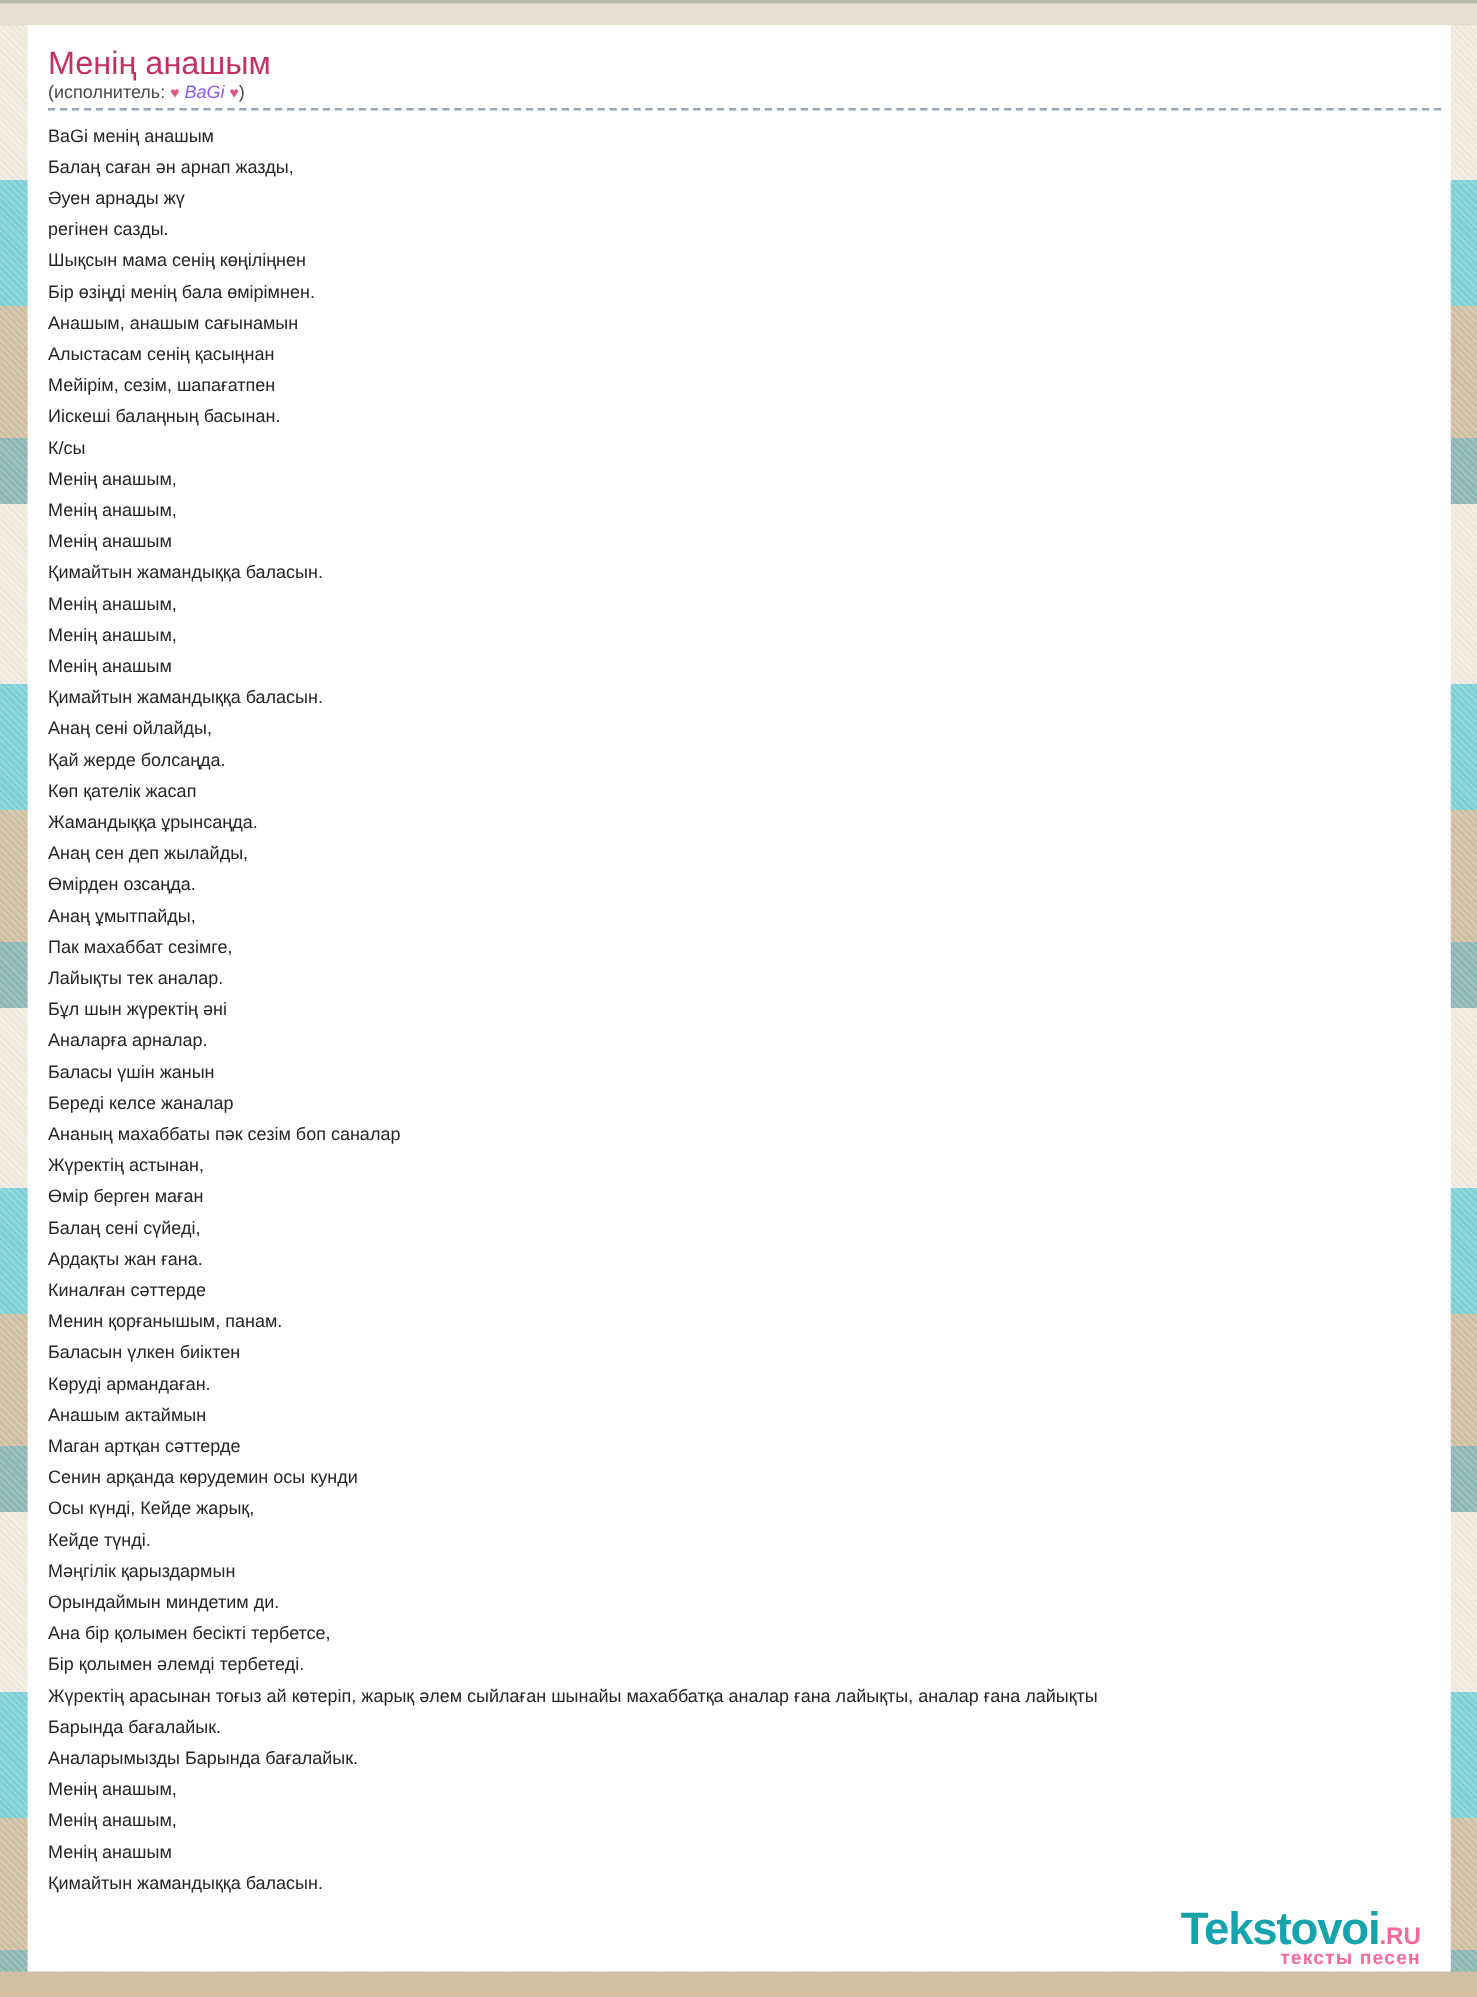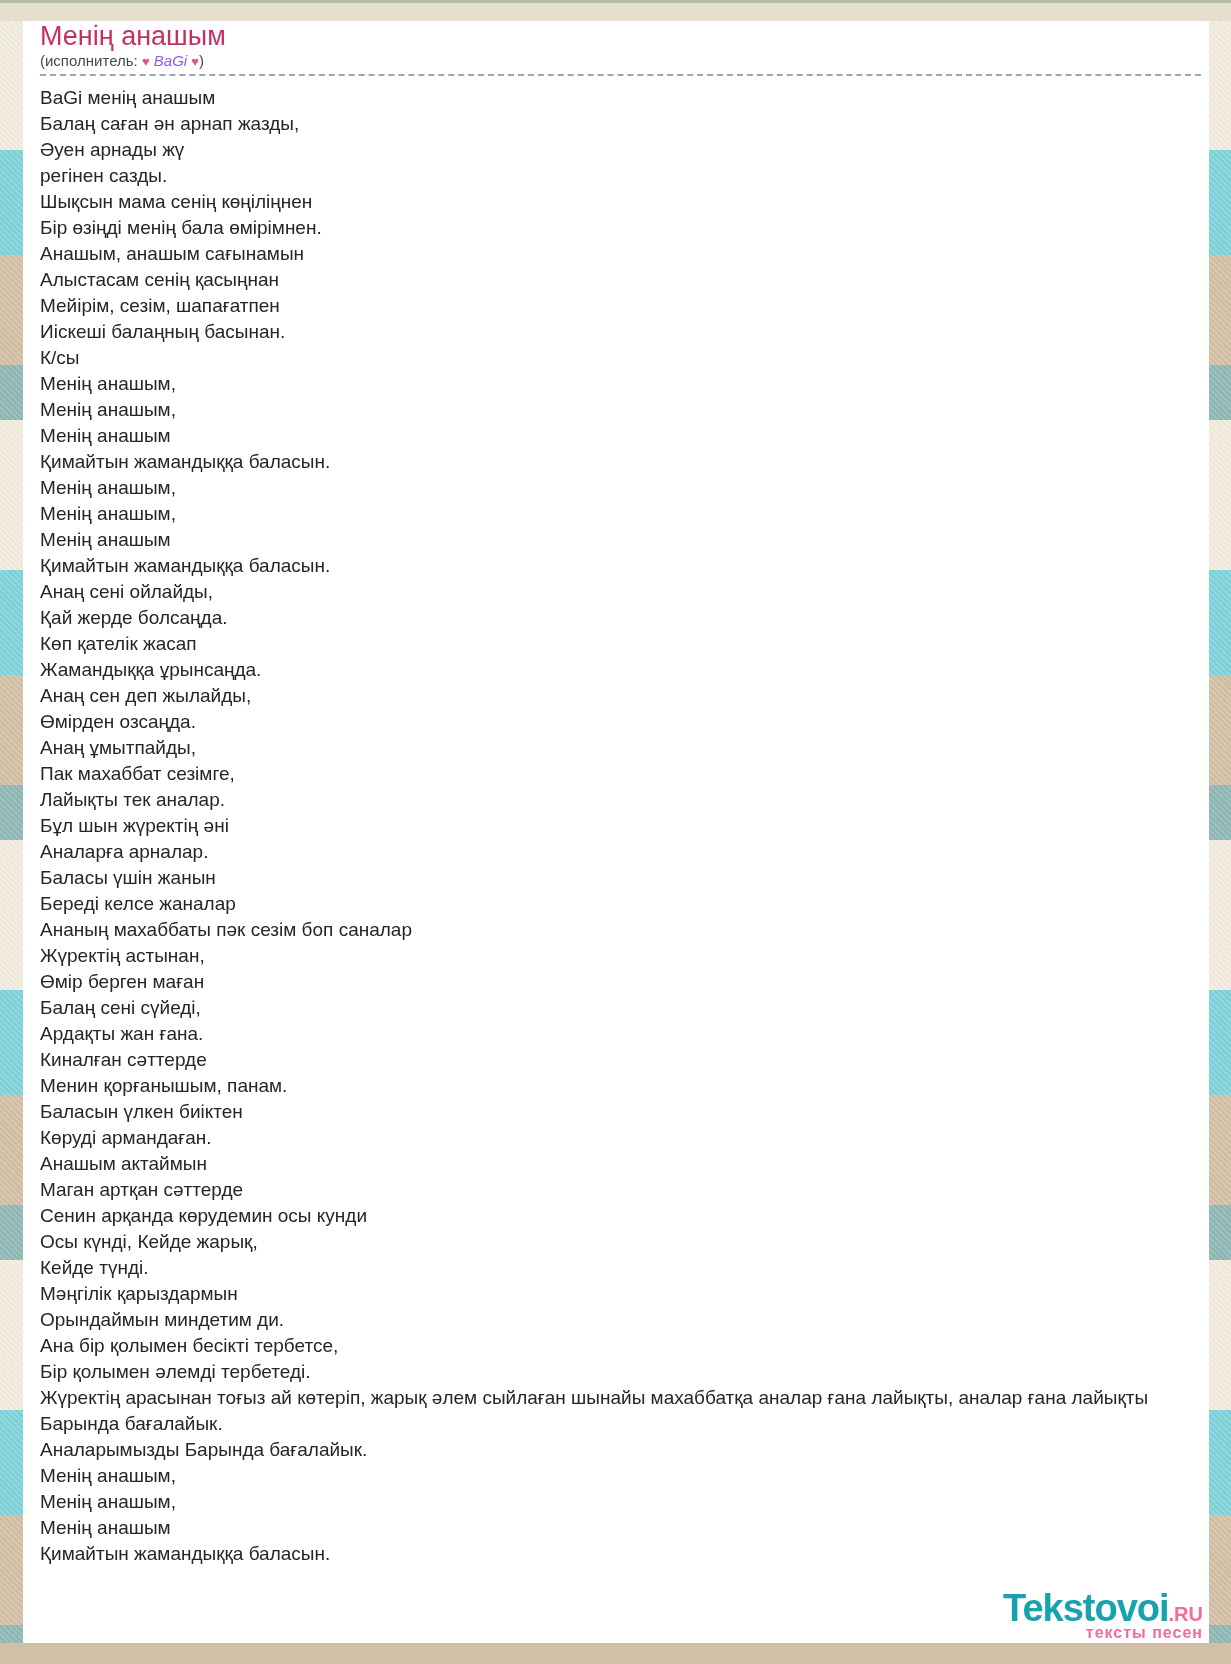--- a/index.html
+++ b/index.html
@@ -38,21 +38,21 @@
     position: absolute; top: 1643px; left: 0; width: 100%; height: 21px;
     background: #d2c0a4; z-index: 2;
   }
   .card {
     position: absolute;
     left: 23px; top: 21px;
     width: 1186px; height: 1622px;
     background: #ffffff;
     z-index: 3;
     overflow: hidden;
-    padding: 0 0 0 17px;
+    padding: 17px 0 0 17px;
   }
   .song-title {
     font-size: 27px;
     line-height: 30px;
     color: #c53063;
     font-weight: normal;
   }
   .artist-line {
     font-size: 15px;
     line-height: 20px;
@@ -61,28 +61,28 @@
   .artist-line .heart { color: #e0558a; font-size: 13px; }
   .artist-link { color: #8b5cf6; text-decoration: none; cursor: pointer; font-style: italic; }
   .separator {
     margin-top: 2px;
     margin-right: 8px;
     border-bottom: 2px dashed #97a7ba;
     height: 1px;
   }
   .lyrics {
     margin-top: 9px;
-    font-size: 19px;
+    font-size: 15px;
     line-height: 26px;
     color: #262626;
   }
   .lyric-line { white-space: nowrap; }
   .logo {
     position: absolute;
-    right: 6px; bottom: 2px;
+    right: 25px; bottom: 2px;
     text-align: right;
     line-height: 1;
     cursor: pointer;
   }
   .logo-main {
     font-size: 38px;
     font-weight: bold;
     color: #17a3ae;
     letter-spacing: -1px;
     display: inline-block;

